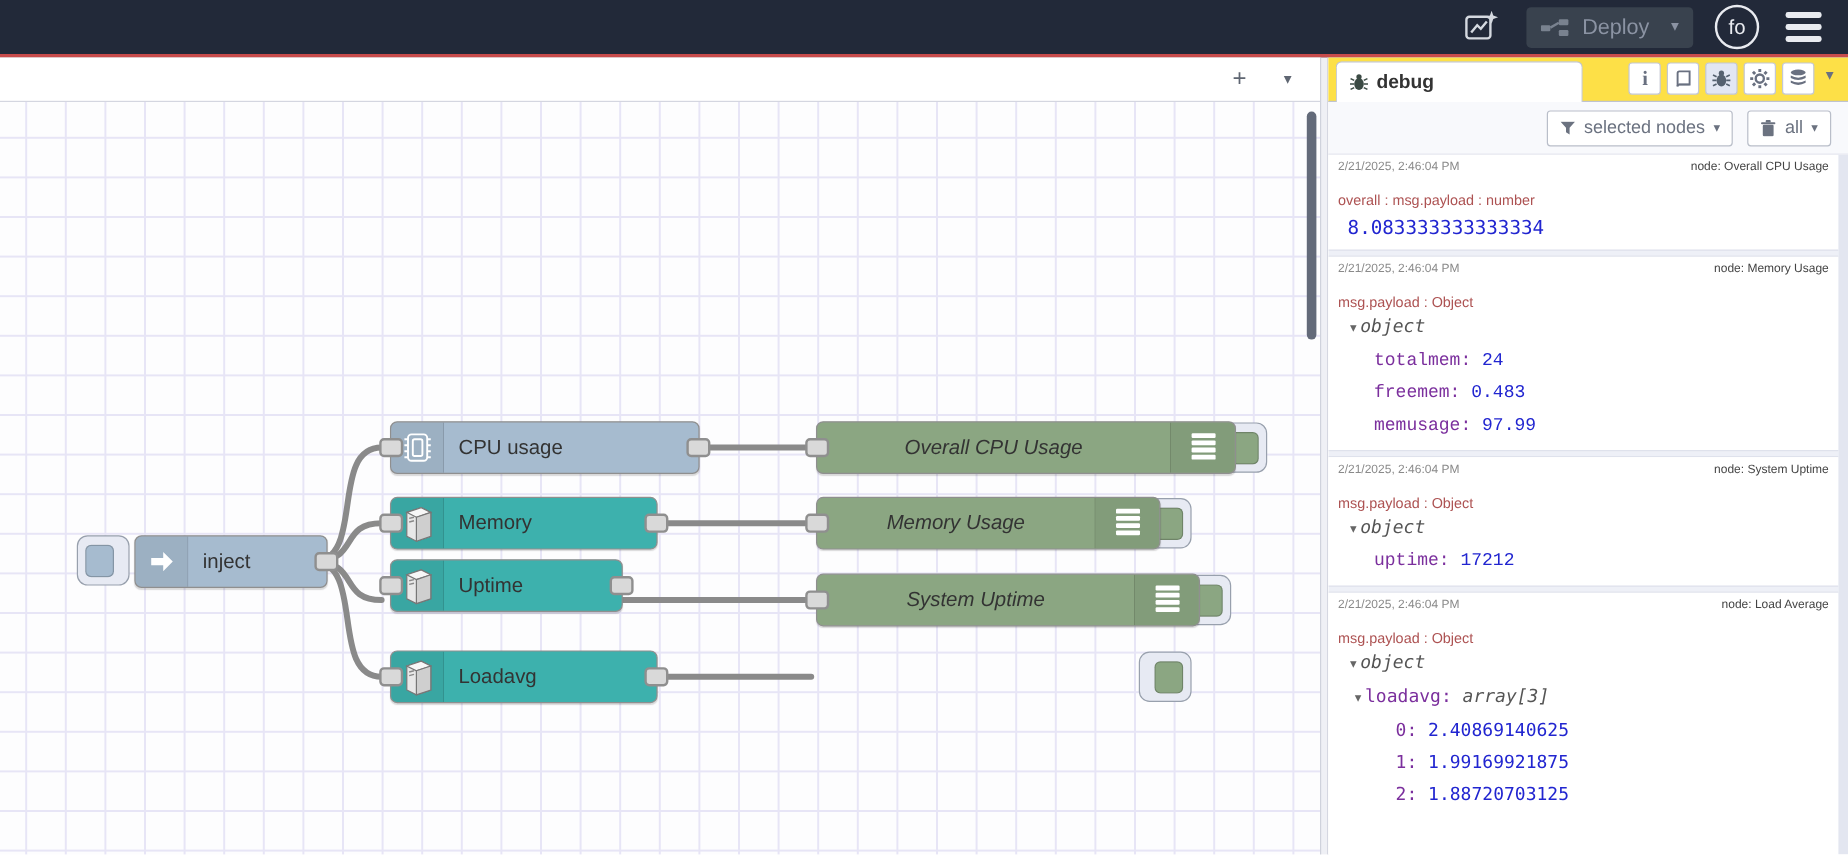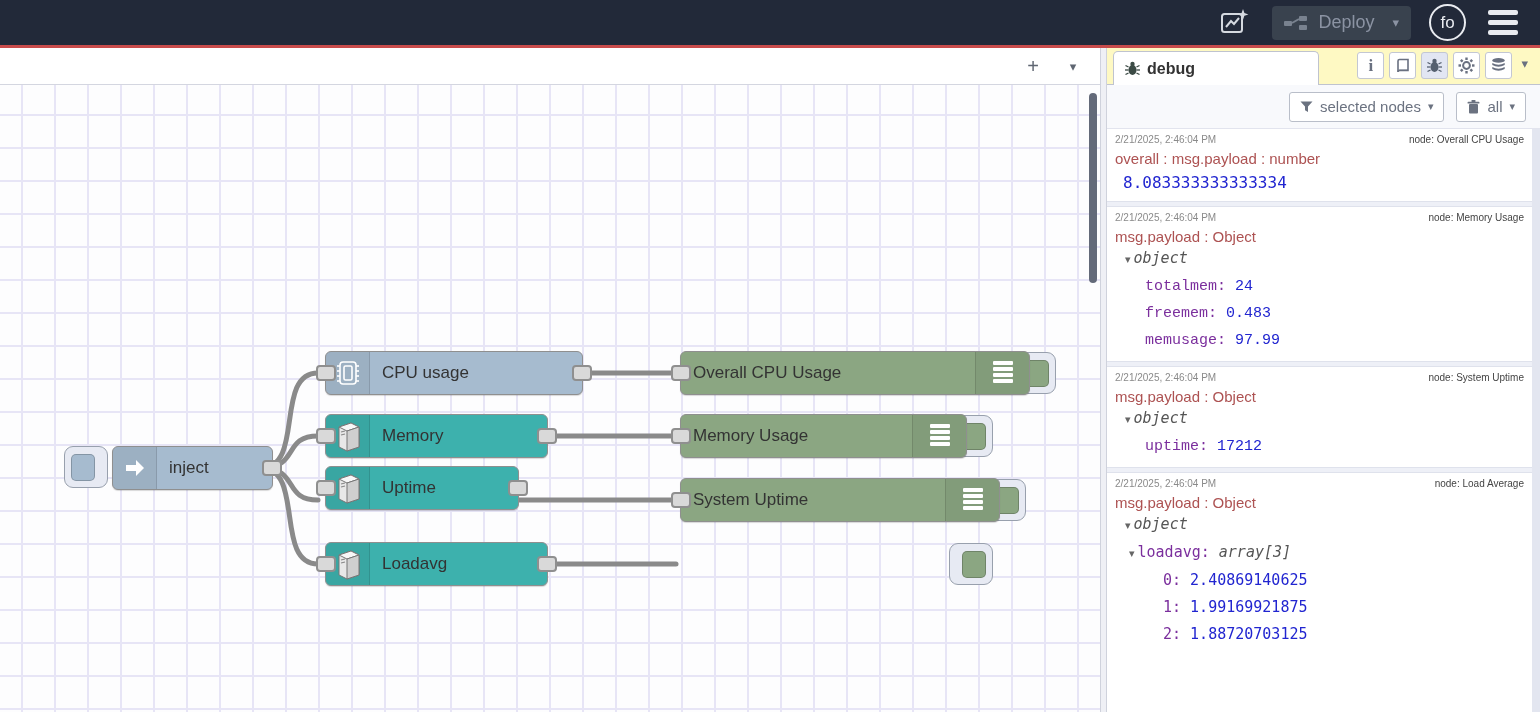--- a/index.html
+++ b/index.html
@@ -36,51 +36,51 @@
   .wires { position:absolute; inset:0; z-index:1; }
   .node { position:absolute; height:44px; border:1px solid #8f8f8f; border-radius:6px; display:flex; align-items:center; z-index:3; box-shadow:0 1px 1px rgba(0,0,0,0.15); }
   .node-inject { background:#a6bbcf; }
   .node-os { background:#3db1ad; }
   .node-debug { background:#8ba682; }
   .node.selected { border:3px solid #ff7f0e; box-shadow:0 0 0 1px #ff7f0e; }
   .icon-region { height:100%; display:flex; align-items:center; justify-content:center; background:rgba(0,0,0,0.06); flex:0 0 auto; }
   .icon-region.left { width:44px; border-right:1px solid rgba(0,0,0,0.12); border-radius:5px 0 0 5px; }
   .icon-region.right { width:54px; border-left:1px solid rgba(0,0,0,0.12); border-radius:0 5px 5px 0; }
   .node-label { flex:1; font-size:17px; color:#333; padding:0 12px; white-space:nowrap; overflow:hidden; }
-  .node-label.deb { text-align:left; }
+  .node-label.deb { font-style:italic; text-align:center; }
   .port { position:absolute; width:20px; height:16px; background:#d9d9d9; border:2px solid #8f8f8f; border-radius:4px; top:50%; transform:translate(-50%,-50%); z-index:4; cursor:crosshair; }
   .port-in { left:0; } .port-out { left:100%; }
   .node-button { position:absolute; width:44px; height:42px; background:#e7eaf3; border:1px solid #98a0ad; border-radius:9px; z-index:2; cursor:pointer; }
   .node-button .inner { position:absolute; top:7px; width:24px; height:27px; border-radius:5px; border:1px solid rgba(0,0,0,0.2); }
   .btn-left { top:0; } .btn-left .inner { left:6px; background:#a6bbcf; }
   .btn-right .inner { right:6px; background:#8ba682; }
   .canvas-scrollbar { position:absolute; right:3px; top:8px; width:8px; height:190px; background:#636a79; border-radius:5px; z-index:6; }
 
   
-  .sb-tabbar { height:37px; background:#fef9c3; border-bottom:1px solid #bfc3cf; display:flex; align-items:flex-end; padding:0 8px 0 6px; position:relative; }
+  .sb-tabbar { height:37px; background:#fde047; border-bottom:1px solid #bfc3cf; display:flex; align-items:flex-end; padding:0 8px 0 6px; position:relative; }
   .sb-tab { height:34px; width:206px; background:#fff; border:1px solid #bfc3cf; border-bottom:none; border-radius:5px 5px 0 0; display:flex; align-items:center; gap:6px; padding:0 10px; margin-bottom:-1px; cursor:pointer; }
   .sb-tab-label { font-weight:bold; font-size:16px; color:#333; }
   .sb-tools { flex:1; display:flex; align-items:center; justify-content:flex-end; gap:5px; padding-bottom:5px; }
   .tool-btn { width:27px; height:27px; background:#fff; border:1px solid #c3c7d3; border-radius:3px; display:flex; align-items:center; justify-content:center; color:#697080; cursor:pointer; }
   .tool-btn.active { background:#e2e6f3; }
   .tool-btn .info-i { font-family:"Liberation Serif",serif; font-weight:bold; font-size:17px; }
   .sb-caret { color:#697080; font-size:13px; font-family:"DejaVu Sans",sans-serif; padding:0 4px 5px 4px; cursor:pointer; }
 
   .filter-row { height:44px; background:#f8f9fc; border-bottom:1px solid #e2e4ee; display:flex; align-items:center; justify-content:flex-end; gap:12px; padding-right:14px; }
   .filter-btn { height:30px; background:#fff; border:1px solid #b9bec9; border-radius:3px; display:flex; align-items:center; gap:7px; padding:0 10px; color:#6b7280; font-size:15px; cursor:pointer; }
   .filter-btn .caret { font-size:11px; font-family:"DejaVu Sans",sans-serif; }
 
   .msg-list { flex:1; position:relative; overflow:hidden; background:#fff; padding-right:8px; }
   .msg-scroll-track { position:absolute; right:0; top:0; bottom:0; width:8px; background:#e3e6f0; }
   .msg { background:#fff; padding:5px 8px 7px 8px; }
   .msg-sep { height:6px; background:#eef0f7; border-top:1px solid #dfe2ec; border-bottom:1px solid #dfe2ec; }
   .msg-meta { display:flex; justify-content:space-between; align-items:baseline; font-size:10px; }
   .msg-ts { color:#8a8a8a; }
   .msg-node { color:#444; }
-  .msg-path { color:#ad5252; font-size:15px; margin-top:5px; }
+  .msg-path { color:#ad5252; font-size:12px; margin-top:15px; }
   .mono { font-family:"DejaVu Sans Mono",monospace; }
   .msg-value { font-size:16px; color:#2125d0; padding:6px 0 2px 8px; }
   .tree-row { font-size:15px; line-height:27px; color:#333; }
   .caret-sm { color:#666; font-size:11px; font-family:"DejaVu Sans",sans-serif; margin-right:3px; }
   .t-obj { font-style:italic; color:#555; }
   .k { color:#7b2f9d; } .v { color:#2125d0; } .t-type { font-style:italic; color:#555; }
   .pl1 { padding-left:10px; } .pl2 { padding-left:30px;font-family:Liberation Mono, monospace; } .pl3 { padding-left:14px; } .pl4 { padding-left:48px; }
 </style>
 </head>
 <body>

